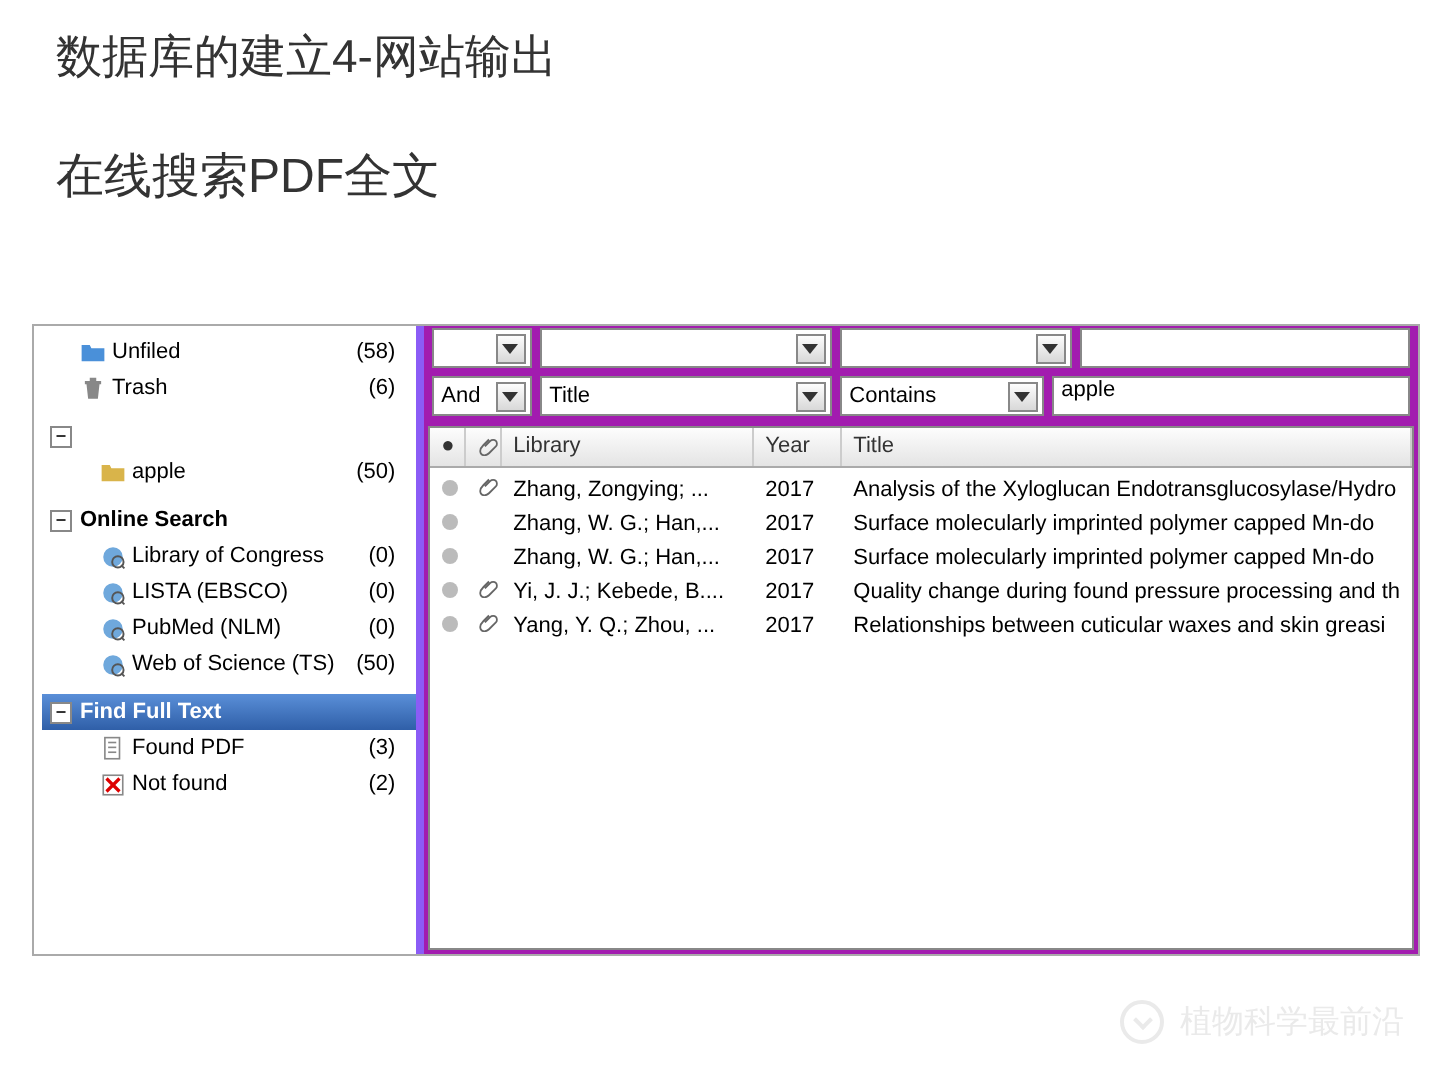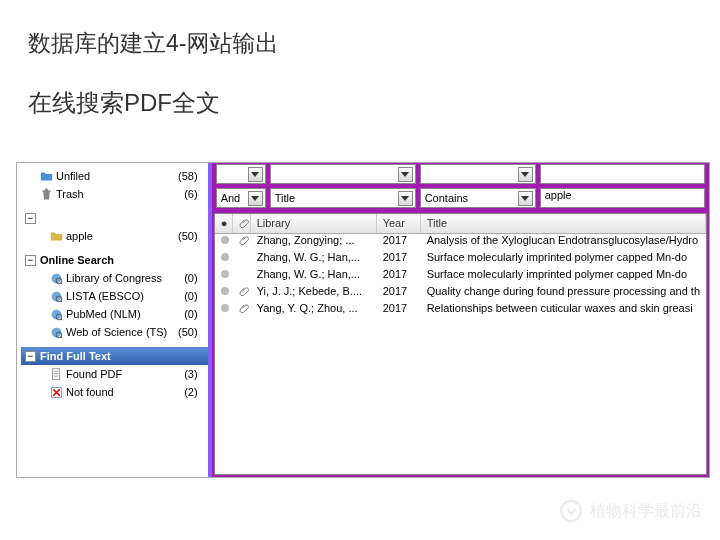--- a/index.html
+++ b/index.html
@@ -1,17 +1,17 @@
 <!DOCTYPE html>
 <html><head>
 <meta charset="utf-8">
 <style>
   * { box-sizing: border-box; margin: 0; padding: 0; }
   body { font-family: "Microsoft YaHei", Tahoma, sans-serif; font-size: 12px; background: #fff; width: 720px; height: 540px; overflow: hidden; position: relative; }
-  .slide-title { font-size: 23px; color: #333; padding: 28px 0 0 28px; font-weight: 400; }
+  .slide-title { font-size: 23px; color: #333; padding: 13px 0 0 28px; font-weight: 400; }
   .slide-subtitle { font-size: 24px; color: #333; padding: 28px 0 0 28px; font-weight: 400; }
   .app-window { position: absolute; left: 16px; top: 162px; width: 694px; height: 316px; background: #e8e8e8; border: 1px solid #aaa; overflow: hidden; display: flex; }
   .sidebar { width: 201px; background: #fff; border-right: 4px solid #8b5cf6; display: flex; flex-direction: column; }
   .tree { padding: 4px 0 0 4px; }
   .tree-row { display: flex; align-items: center; height: 18px; padding: 0 4px; font-size: 11px; color: #000; cursor: default; }
   .tree-row .spacer { display: inline-block; }
   .tree-row .ico { width: 14px; height: 14px; margin-right: 3px; display: inline-flex; align-items: center; justify-content: center; font-size: 10px; }
   .tree-row .lbl { flex: 1; white-space: nowrap; overflow: hidden; }
   .tree-row .cnt { color: #000; padding-right: 6px; }
   .expander { width: 11px; height: 11px; border: 1px solid #888; margin-right: 4px; font-size: 9px; line-height: 9px; text-align: center; color: #333; background: #fff; }
@@ -23,21 +23,21 @@
   .search-bar { display:flex; flex-direction:column; padding: 0 4px 4px 4px; gap:2px; }
   .search-row { display:flex; align-items:center; gap:4px; height:22px; }
   .combo { background:#fff; border:1px solid #888; height:20px; display:flex; align-items:center; padding:0 4px; font-size:11px; position:relative; }
   .combo .arrow { position:absolute; right:2px; top:2px; width:15px; height:15px; border:1px solid #888; background:linear-gradient(#fdfdfd,#d8d8d8); display:flex; align-items:center; justify-content:center; }
   .combo .arrow::after{content:"";border-left:4px solid transparent;border-right:4px solid transparent;border-top:5px solid #333}
   .txtinput { background:#fff; border:1px solid #888; height:20px; padding:0 4px; font-size:11px; }
   .results { flex:1; background:#fff; border:1px solid #888; margin:0 2px 2px 2px; overflow:hidden; }
   .res-header { display:flex; background:linear-gradient(#fdfdfd,#e4e4e4); border-bottom:1px solid #aaa; height:20px; font-size:11px; }
   .res-header .col { border-right:1px solid #ccc; padding:3px 6px; color:#333; }
   .res-body { }
-  .res-row { display:flex; height:17px; font-size:11px; align-items:flex-start; white-space:nowrap; }
+  .res-row { display:flex; height:17px; font-size:11px; align-items:flex-end; white-space:nowrap; }
   .res-row .col { padding:0 6px; overflow:hidden; }
   .col-dot{width:18px;text-align:center;padding:0}
   .col-clip{width:18px;text-align:center;padding:0}
   .col-author{width:126px}
   .col-year{width:44px}
   .col-title{flex:1}
   .dot{width:8px;height:8px;border-radius:50%;background:#bbb;display:inline-block}
   .watermark{position:absolute;right:18px;bottom:18px;display:flex;align-items:center;color:#e8e8e8;font-size:16px;opacity:.9}
   .watermark .wicon{width:22px;height:22px;border-radius:50%;border:2px solid #e8e8e8;margin-right:8px;display:flex;align-items:center;justify-content:center}
   .watermark .wicon::after{content:"";width:5px;height:5px;border:2px solid #e8e8e8;border-top:none;border-left:none;transform:rotate(45deg) translate(-1px,-1px)}
@@ -197,21 +197,21 @@
       </div>
       <div class="search-row">
         <div class="combo" style="width:50px">
             <span>And</span>
             <span class="arrow"></span>
           </div>
         <div class="combo" style="width:146px">
             <span>Title</span>
             <span class="arrow"></span>
           </div>
-        <div class="combo" style="width:116px">
+        <div class="combo" style="width:102px">
             <span>Contains</span>
             <span class="arrow"></span>
           </div>
         <div class="txtinput" style="flex:1"><span>apple</span></div>
       </div>
     </div>
 
     <div class="results">
       <div class="res-header">
         <div class="col col-dot">●</div>

